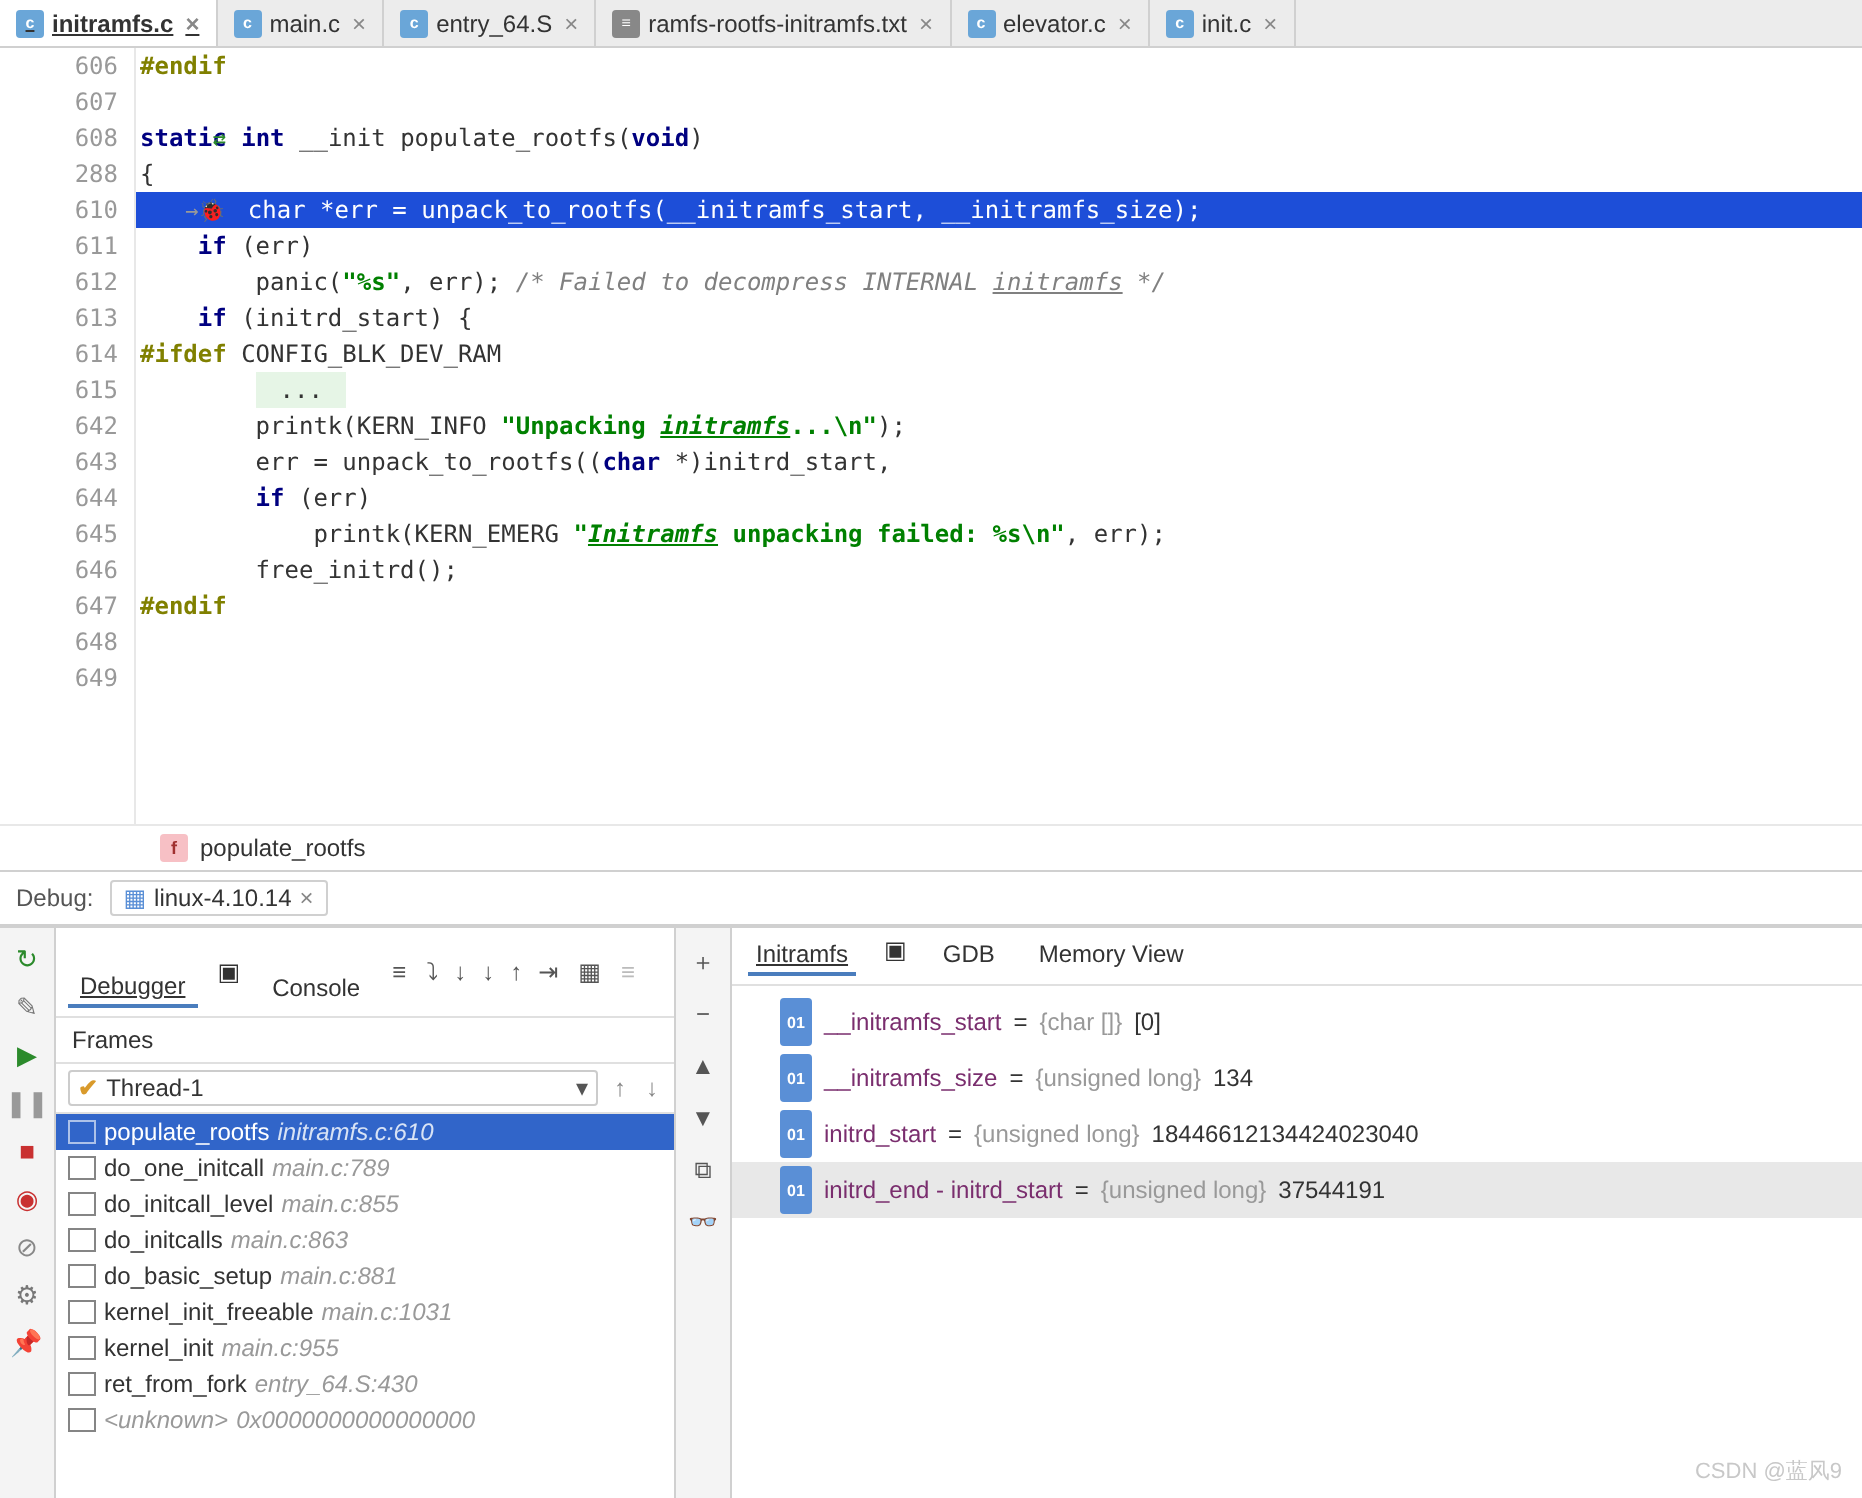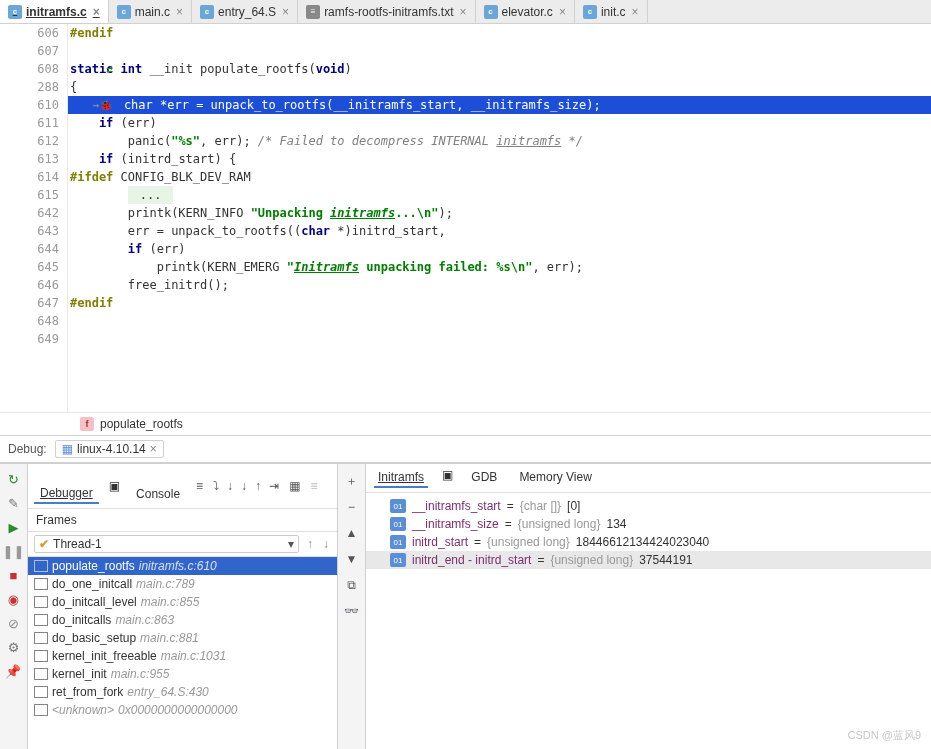--- a/index.html
+++ b/index.html
@@ -53,21 +53,21 @@
 .frame.sel .loc { color: #d8e3f5; }
 .mid-tools { width: 28px; background: #f4f4f4; border-right: 1px solid #d0d0d0; display: flex; flex-direction: column; align-items: center; gap: 8px; padding-top: 8px; }
 .mid-tools .btn { width: 18px; height: 18px; display: flex; align-items: center; justify-content: center; cursor: pointer; color: #555; }
 .panel-right { flex: 1; display: flex; flex-direction: column; }
 .vars-hdr { display: flex; gap: 14px; padding: 4px 8px; border-bottom: 1px solid #e0e0e0; }
 .vars-hdr .tabbtn { padding: 2px 4px; cursor: pointer; }
 .vars-hdr .tabbtn.active { border-bottom: 2px solid #4a7dbd; text-decoration: underline; }
 .vars-list { flex: 1; padding: 4px 0; }
 .var-row { display: flex; align-items: center; padding: 2px 8px 2px 24px; gap: 6px; }
 .var-row.sel { background: #e8e8e8; }
-.var-row .vb { width: 16px; height: 14px; background: #5a8fd6; border-radius: 2px; display: inline-flex; align-items: center; justify-content: center; font-size: 8px; color: #fff; font-weight: normal; }
+.var-row .vb { width: 16px; height: 24px; background: #5a8fd6; border-radius: 2px; display: inline-flex; align-items: center; justify-content: center; font-size: 8px; color: #fff; font-weight: bold; }
 .var-row .nm { color: #7a2e6e; }
 .var-row .ty { color: #999; }
 .var-row .vl { color: #333; }
 .watermark { position: absolute; right: 10px; bottom: 6px; color: #c8c8c8; font-size: 11px; margin-left: 36px; }
 .green { color: #2b8a2b; }
 .red { color: #c93030; }
 .blue { color: #2b5ab0; }
 .step-icons { display: flex; gap: 8px; }
 </style>
 </head>

